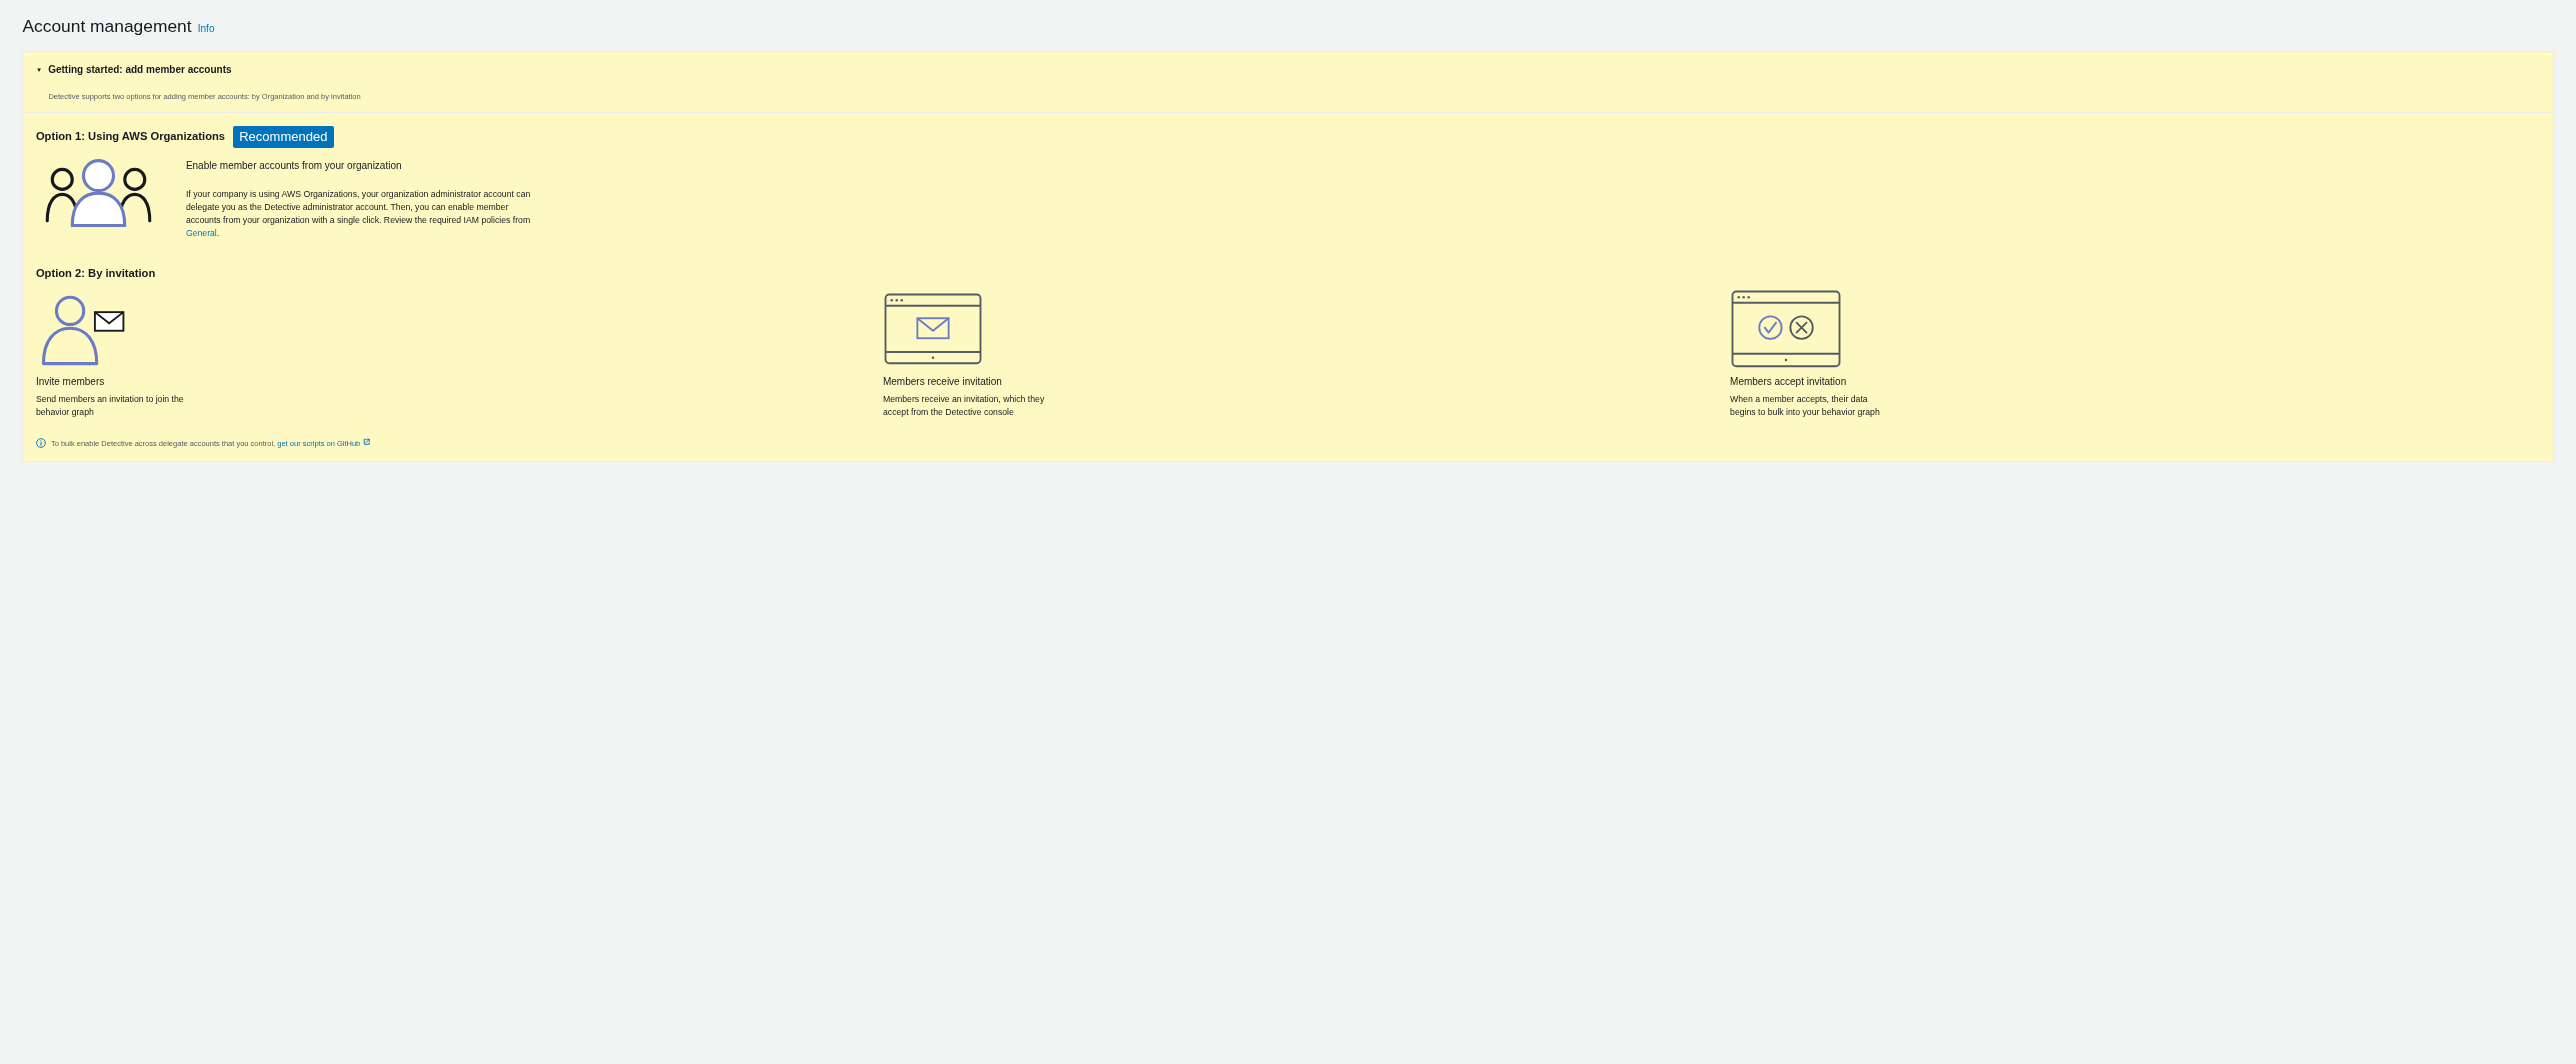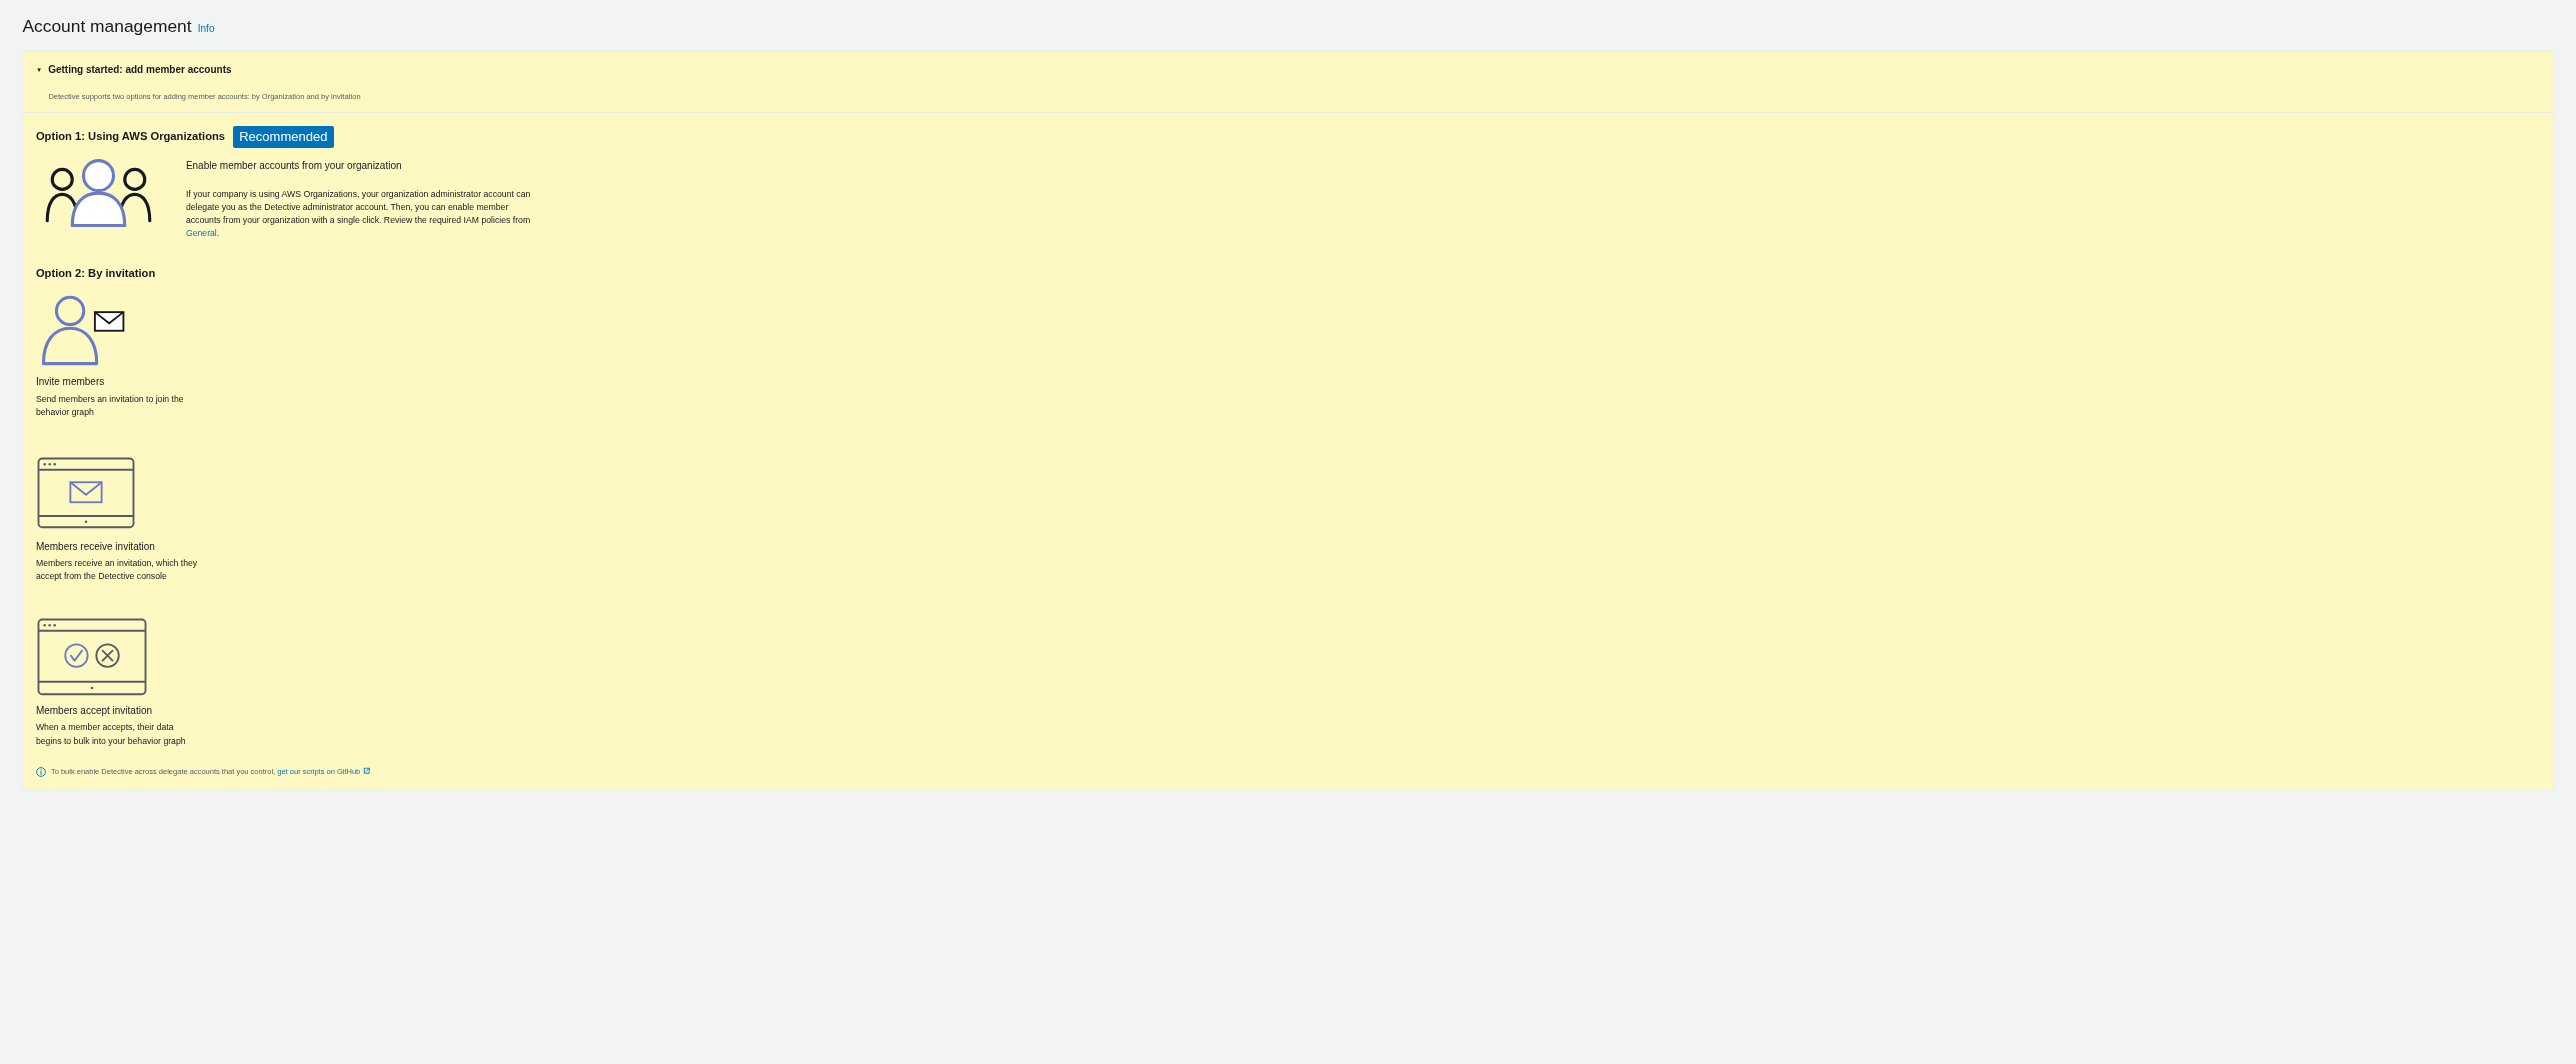--- a/index.html
+++ b/index.html
@@ -100,21 +100,20 @@
       max-width: 349px;
     }
     .link {
       color: #0073bb;
       cursor: pointer;
     }
     .steps {
       display: flex;
       gap: 37px;
       flex-wrap: wrap;
-      flex-direction: column;
     }
     .step {
       flex: 1;
       min-width: 162px;
     }
     .step-icon {
       height: 75px;
       display: flex;
       align-items: center;
       margin-bottom: 7.5px;

